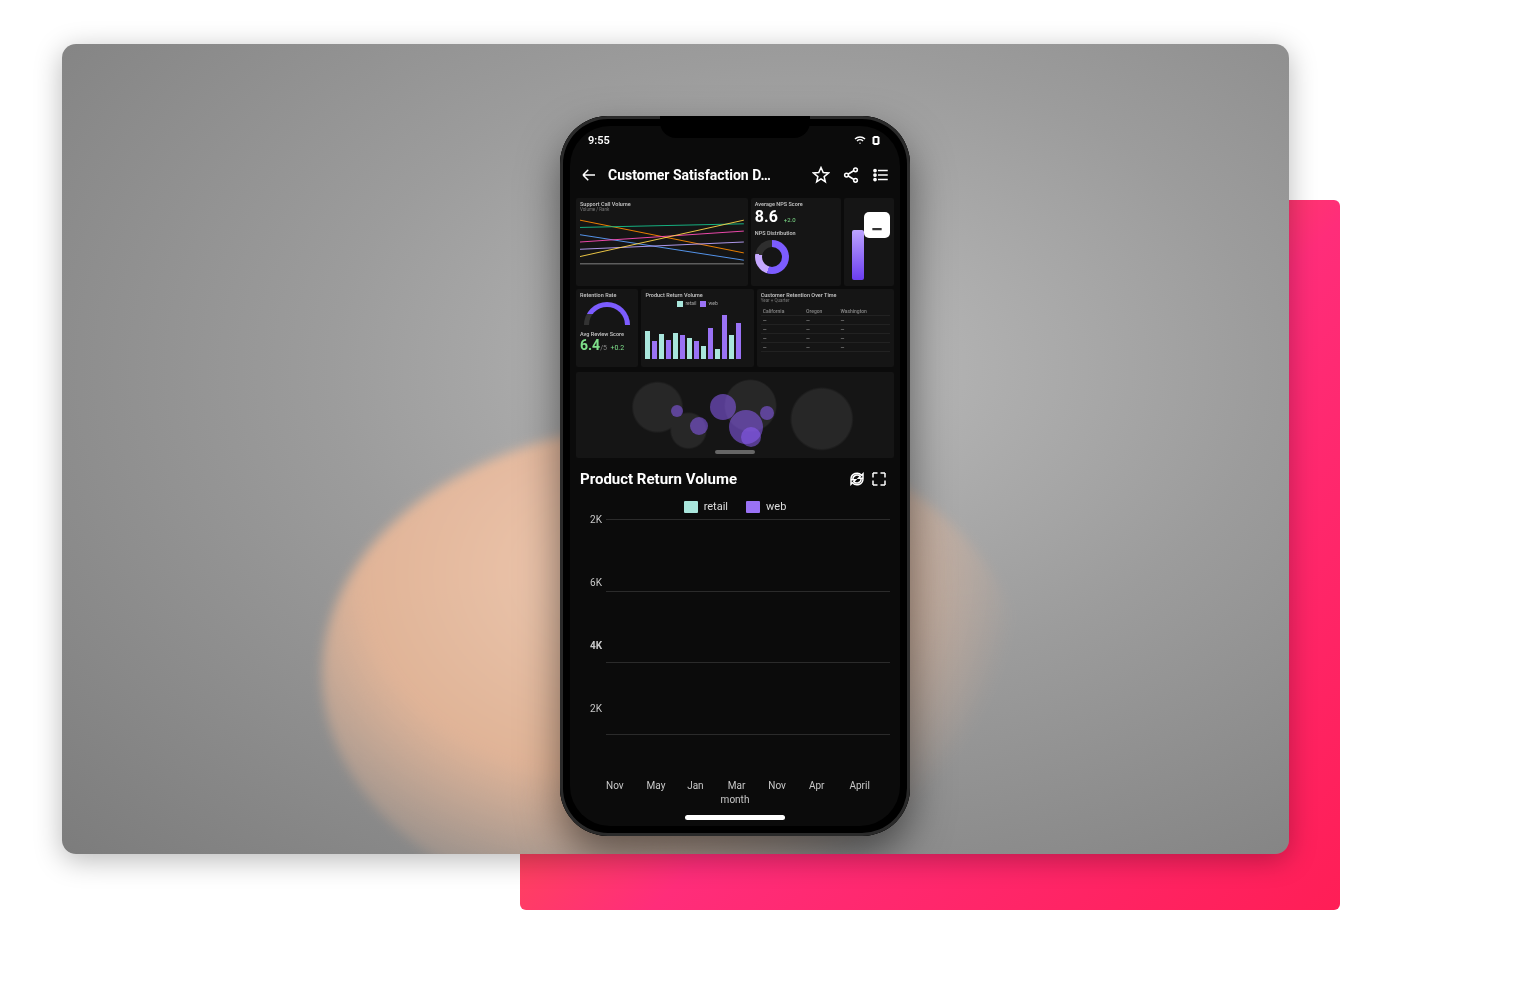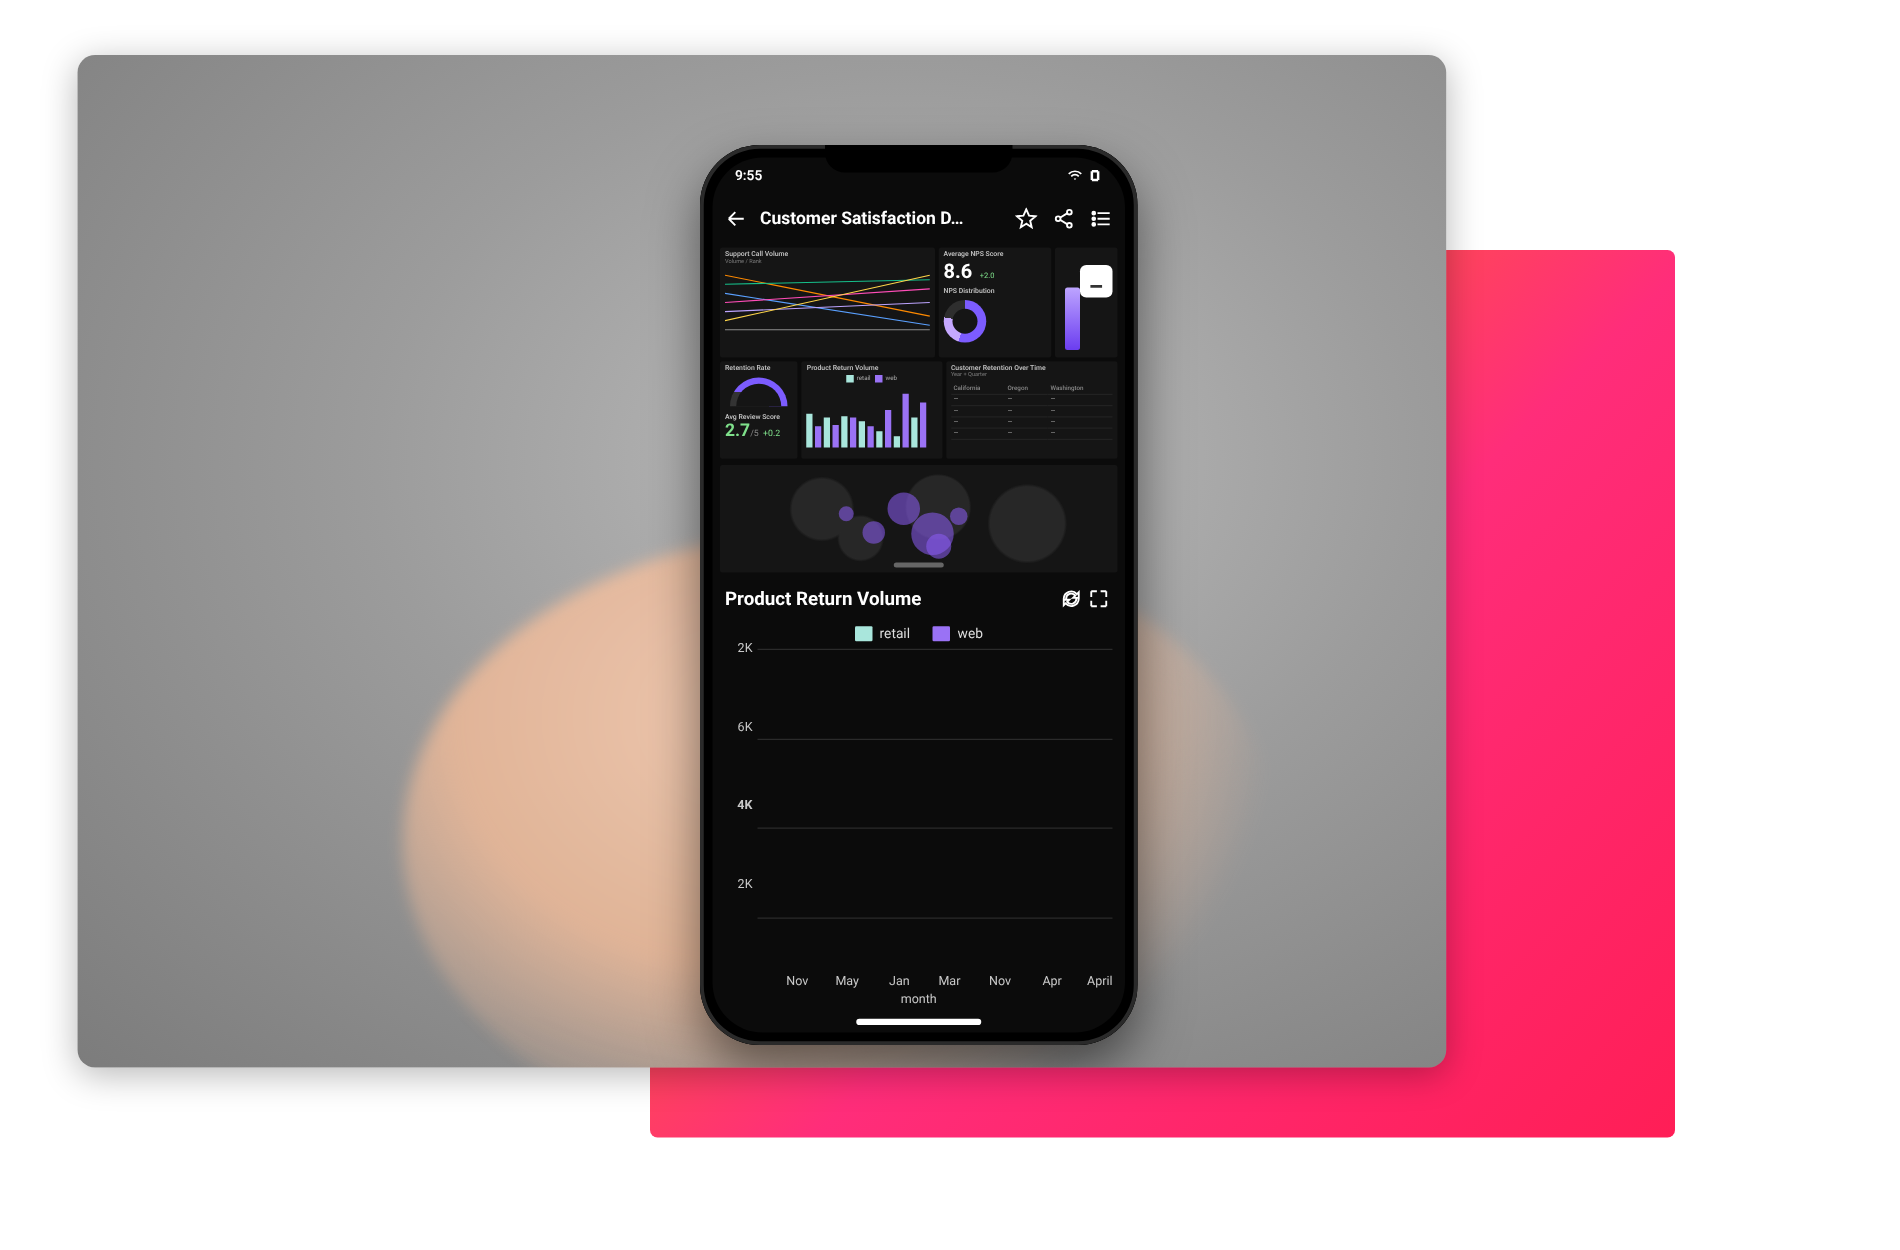--- a/index.html
+++ b/index.html
@@ -18,21 +18,21 @@
     top: 200px;
     width: 820px;
     height: 710px;
     background: linear-gradient(135deg, #ff8a00 0%, #ff2d7a 55%, #ff1e56 100%);
     border-radius: 6px;
   }
   .photo-card {
     position: absolute;
     left: 62px;
     top: 44px;
-    width: 1095px;
+    width: 1227px;
     height: 810px;
     border-radius: 14px;
     background: radial-gradient(ellipse at 60% 40%, #bbb 0%, #9c9c9c 45%, #7c7c7c 100%);
     box-shadow: 0 6px 28px rgba(0,0,0,.28);
     overflow: hidden;
   }
   
   .hand {
     position: absolute;
     left: 260px;
@@ -232,21 +232,21 @@
   }
   .yaxis { position:absolute; left:0; top:0; bottom:34px; width:24px;}
   .ytick { position:absolute; right:2px; font-size:10px; color:#c9c9c9; transform:translateY(-50%);}
   .grid  { position:absolute; left:26px; right:0; height:1px; background:#2b2b2b;}
   .bars-area{ position:absolute; left:26px; right:0; top:0; bottom:34px; display:flex; align-items:flex-end;}
   .group { flex:1; display:flex; align-items:flex-end; justify-content:center; gap:3px; }
   .bar   { width:16px; border-radius:1px 1px 0 0;}
   .bar.r { background:#a9e6dc;}
   .bar.w { background:#9a72f5;}
   .xaxis { position:absolute; left:26px; right:0; bottom:14px; display:flex;}
-  .xtick { flex:1; text-align:right; font-size:10px; color:#c9c9c9;}
+  .xtick { flex:1; text-align:left; font-size:10px; color:#c9c9c9;}
   .xlabel{ position:absolute; left:0; right:0; bottom:0; text-align:center; font-size:10px; color:#c9c9c9;}
 
   .home-indicator{ height:5px; width:100px; background:#fff; border-radius:3px; margin:4px auto 6px; }
 
 </style>
 </head>
 <body>
 
 <div class="accent"></div>
 
@@ -335,21 +335,21 @@
         </div>
 
         <div class="row2">
           <div class="tile">
             <div class="tile-title">Retention Rate</div>
             <div class="gauge">
               <span class="gauge-label">82%</span>
             </div>
             <div class="tile-title" style="margin-top:6px">Avg Review Score</div>
             <div class="review-score">
-              <span class="g">2.7</span><small>/5</small>
+              <span class="g">6.4</span><small>/5</small>
               <small class="g">+0.2</small>
             </div>
           </div>
 
           <div class="tile">
             <div class="tile-title">Product Return Volume</div>
             <div class="mini-legend">
               <span class="r">retail</span>
               <span class="w">web</span>
             </div>

